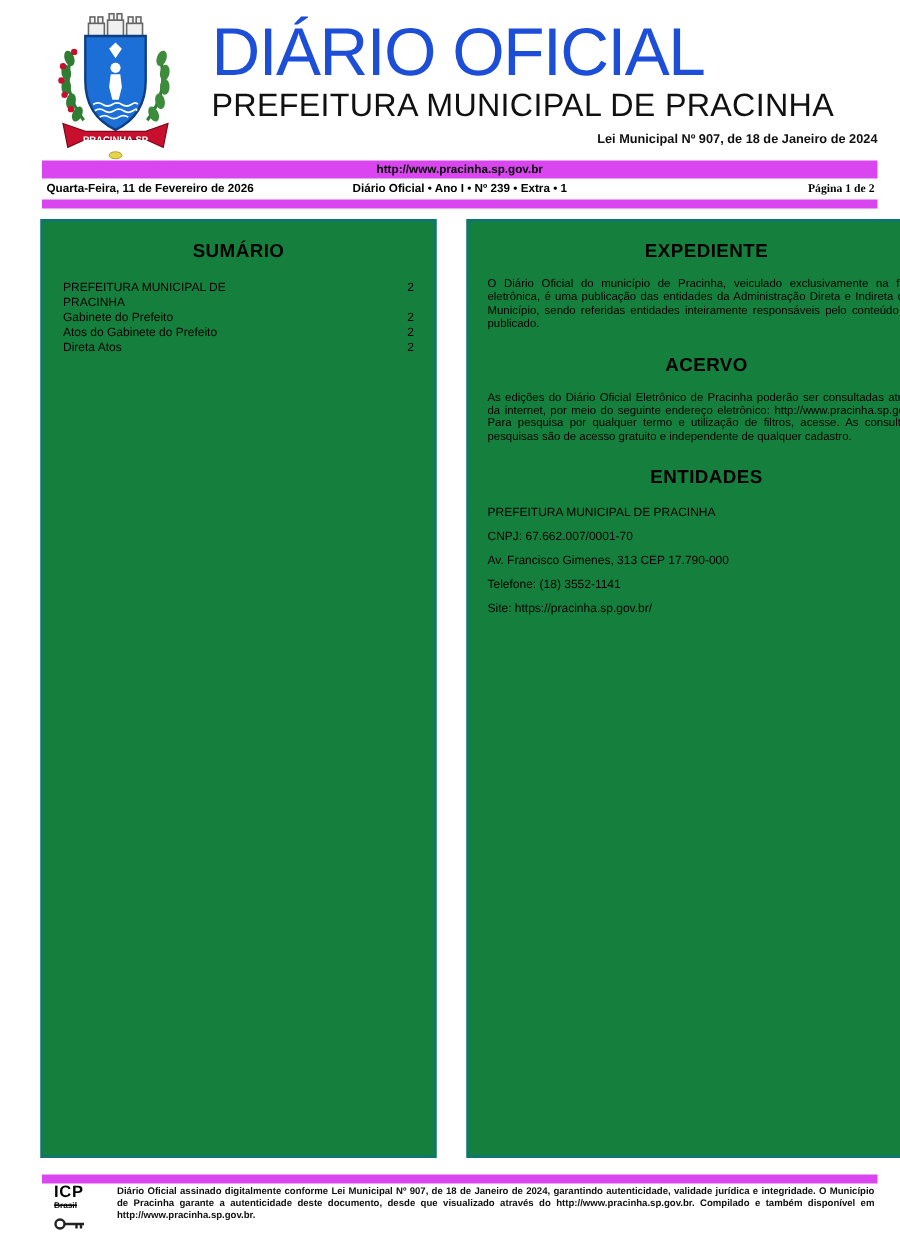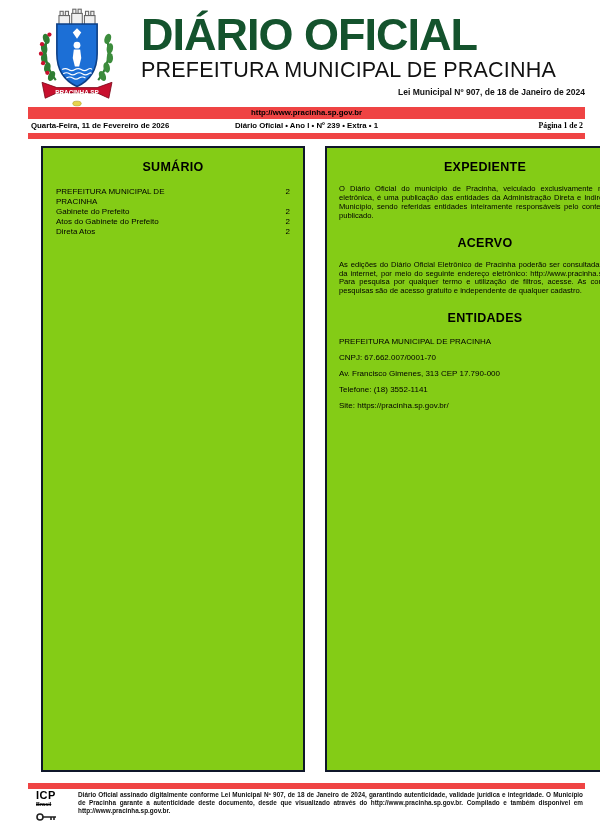--- a/index.html
+++ b/index.html
@@ -4,36 +4,36 @@
 <style>
   html,body{margin:0;padding:0;background:#fff;}
   .page{
     position:relative;width:600px;height:825px;background:#fff;overflow:hidden;
     font-family:"Liberation Sans",sans-serif;color:#000;
   }
   
   .coat{position:absolute;left:24px;top:6px;width:106px;height:106px;}
   .title-block{position:absolute;left:141px;top:12px;width:420px;}
   .main-title{
-    font-size:45px;font-weight:700;letter-spacing:-1px;line-height:46px;margin:0;color:#14532d;
+    font-size:45px;font-weight:400;letter-spacing:-1px;line-height:46px;margin:0;color:#1d4ed8;
   }
   .sub-title{font-size:21.5px;font-weight:400;letter-spacing:.2px;line-height:23px;margin-top:1px;color:#111;}
   .law-line{position:absolute;right:15px;top:87px;font-size:8.5px;font-weight:700;color:#111;}
   
-  .bar{position:absolute;left:28px;width:557px;background:#ef4444;}
+  .bar{position:absolute;left:28px;width:557px;background:#d946ef;}
   .url-bar{top:107px;height:12px;line-height:12px;text-align:center;font-size:7.8px;font-weight:700;}
   .info-row{position:absolute;left:28px;top:119px;width:557px;height:13px;line-height:13px;font-size:7.8px;font-weight:700;}
   .info-left{position:absolute;left:3px;}
   .info-center{position:absolute;left:0;right:0;text-align:center;}
   .info-right{position:absolute;right:2px;font-family:Liberation Serif, serif;}
   .bar2{top:133px;height:6px;}
   
   .box{
-    position:absolute;top:146px;height:626px;background:#84cc16;
-    border:2px solid #0f172a;box-sizing:border-box;margin-left:14px;
+    position:absolute;top:146px;height:626px;background:#15803d;
+    border:2px solid #0f766e;box-sizing:border-box;
   }
   .box-left{left:27px;width:264px;padding:8px 13px;}
   .box-right{left:311px;width:320px;padding:8px 10px;}
   .box-heading{text-align:center;font-size:12.5px;font-weight:700;letter-spacing:.3px;margin:4px 0 0 0;}
   
   .sum-items{margin-top:13px;}
   .sum-row{display:flex;justify-content:space-between;align-items:flex-start;font-size:8px;line-height:10px;}
   .sum-label{width:150px;}
   .sum-page{text-align:right;}
   

